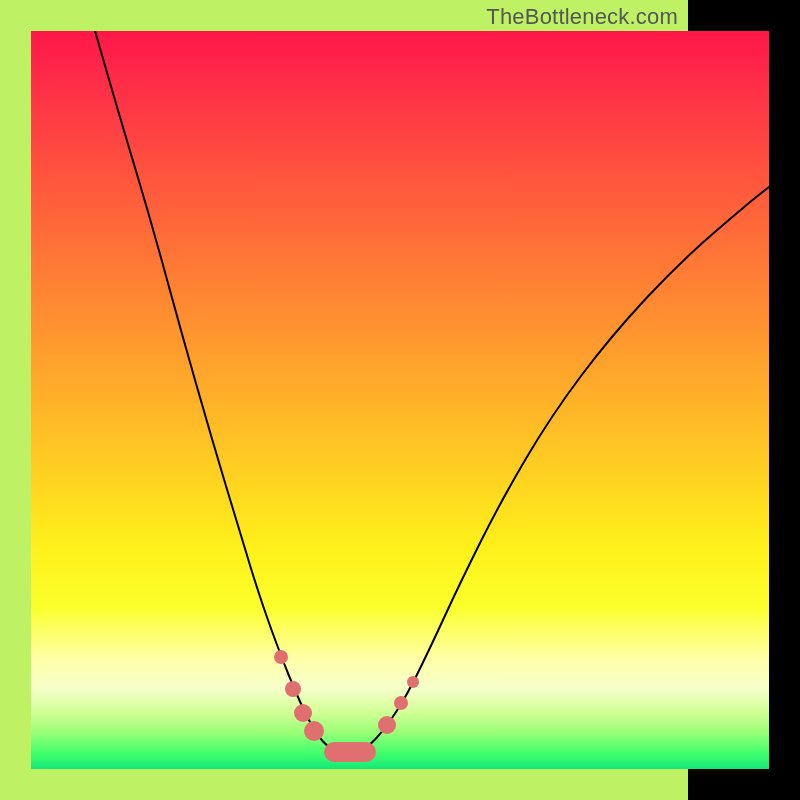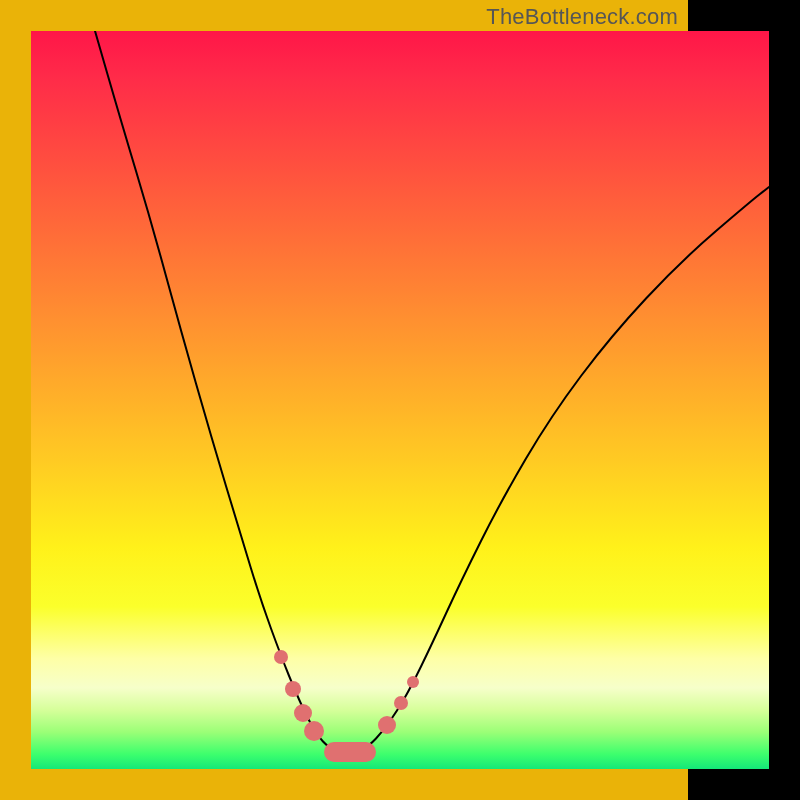--- a/index.html
+++ b/index.html
@@ -10,21 +10,21 @@
     overflow: hidden;
     background: #000000;
     font-family: Arial, Helvetica, sans-serif;
   }
   .frame {
     position: absolute;
     top: 0;
     left: 0;
     width: 688px;
     height: 800px;
-    background: #eab308;
+    background: #bef264;
   }
   .plot-area {
     position: absolute;
     top: 31px;
     left: 31px;
     width: 738px;
     height: 738px;
     
     background: linear-gradient(
       to bottom,

